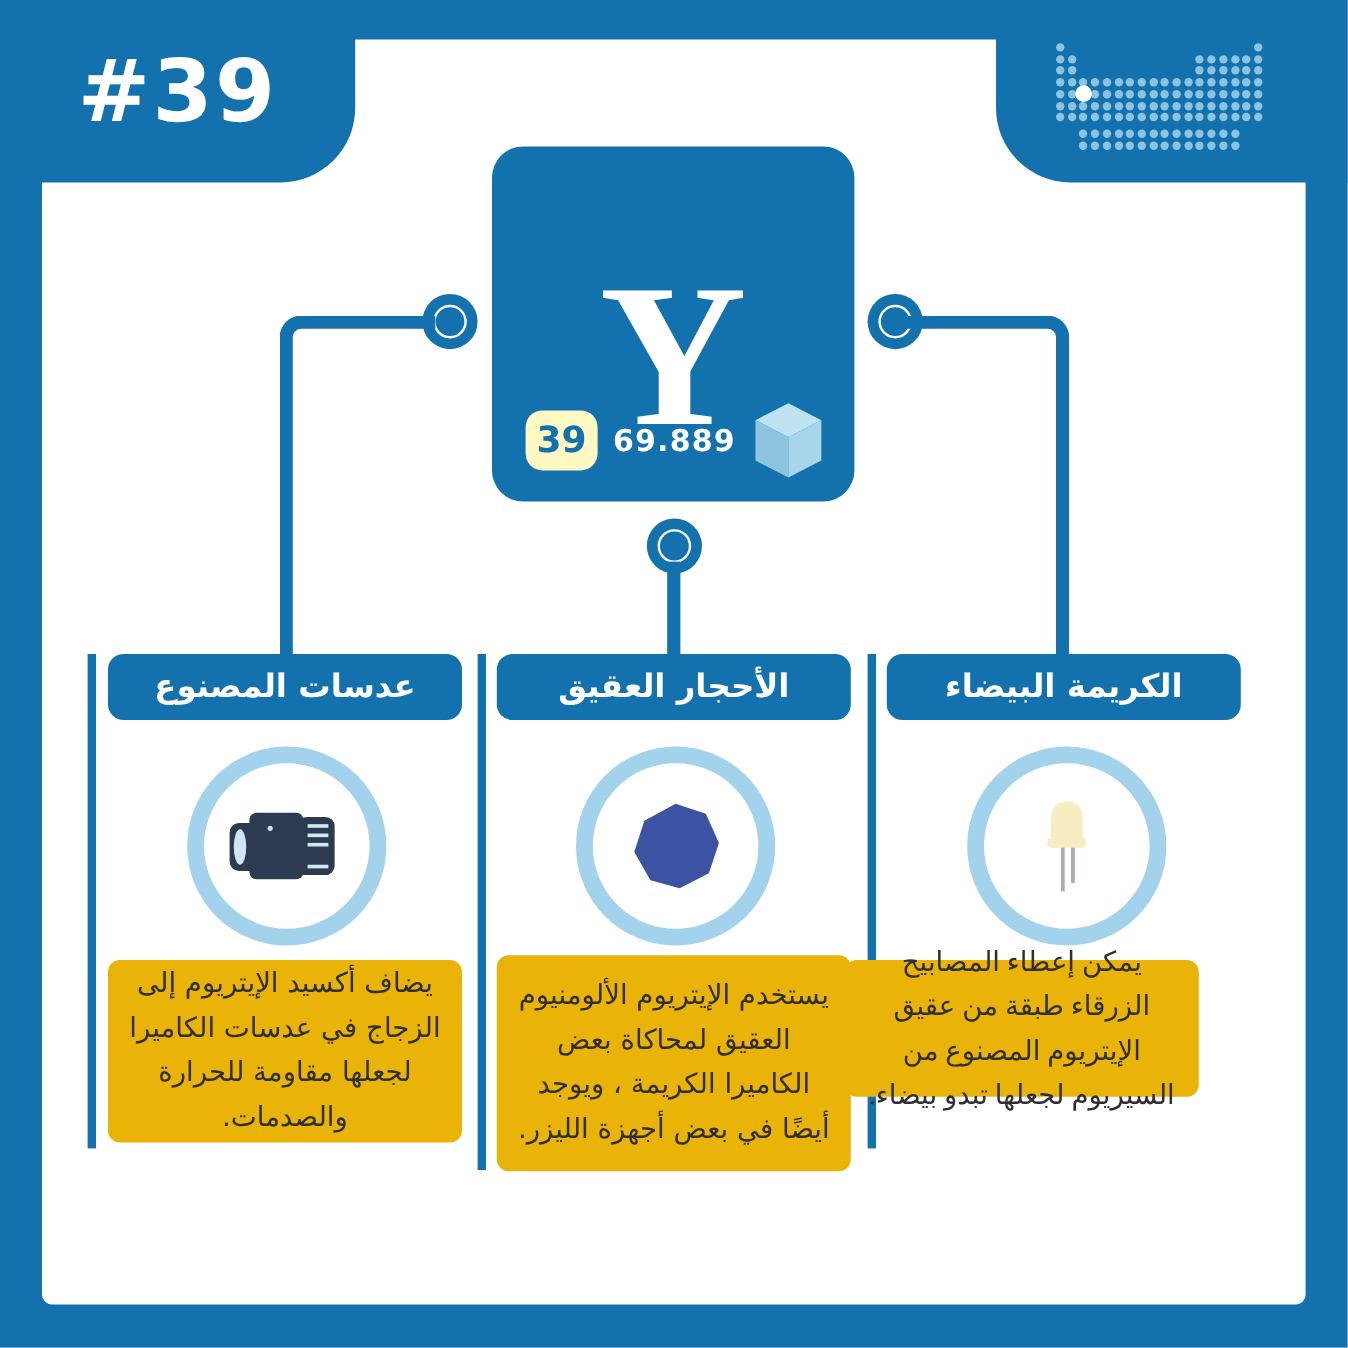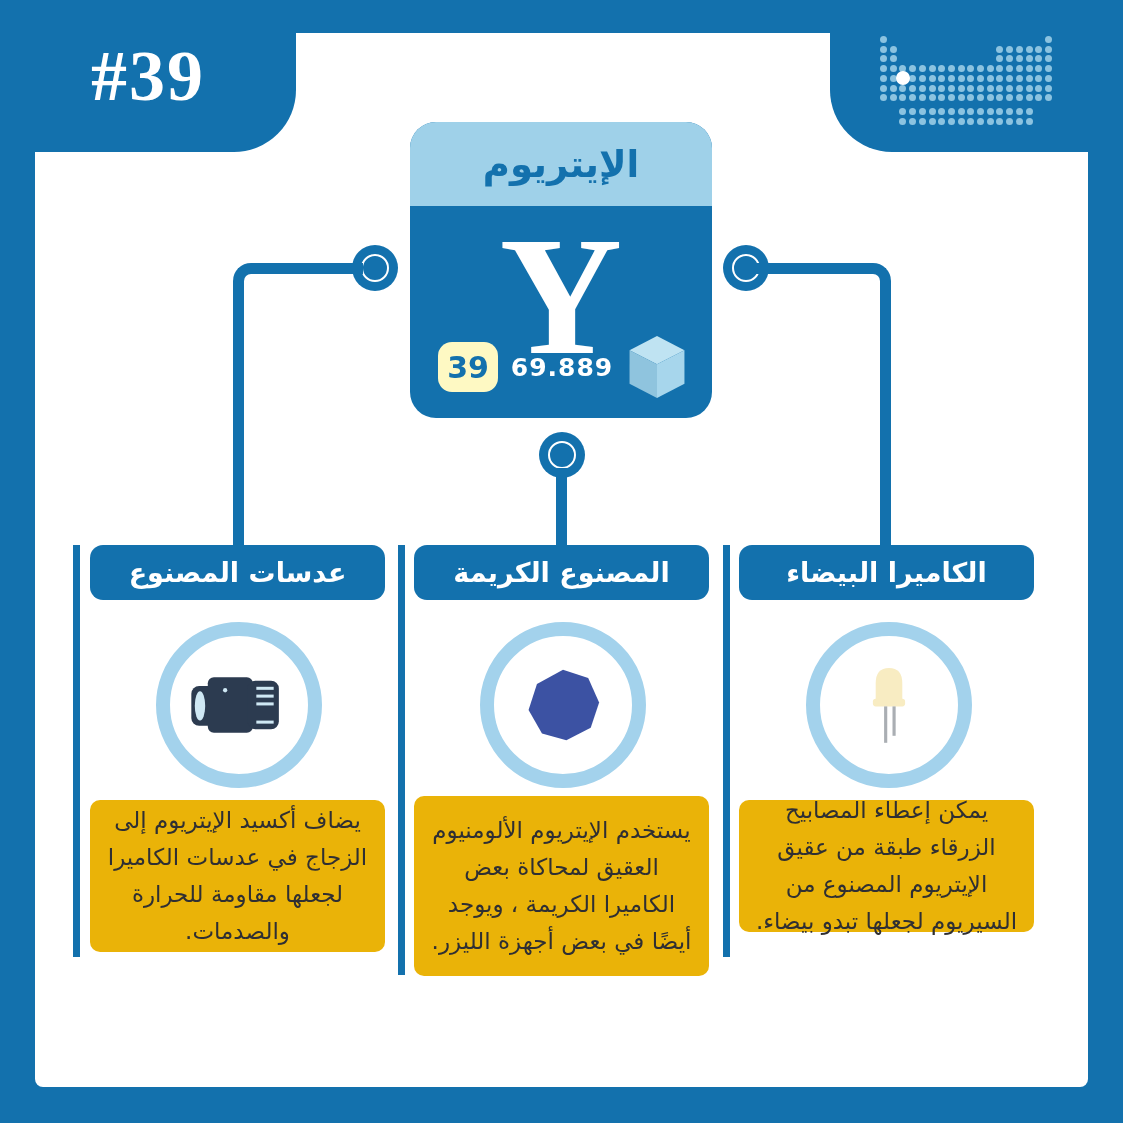--- a/index.html
+++ b/index.html
@@ -10,21 +10,21 @@
   }
   .panel{
     position:absolute;left:35px;top:33px;width:1053px;height:1054px;
     background:#ffffff;border-radius:46px 46px 8px 8px;
   }
   
   .corner-block{position:absolute;top:0;background:#1371ad;height:152px;}
   .corner-left{left:0;width:296px;border-bottom-right-radius:62px;
     display:flex;align-items:center;justify-content:center;}
   .corner-right{right:0;width:293px;border-bottom-left-radius:62px;}
-  .page-num{color:#fff;font-size:72px;font-weight:800;letter-spacing:2px;font-family:Liberation Serif, serif;}
+  .page-num{color:#fff;font-size:72px;font-weight:800;letter-spacing:2px;}
   
   .ptable{position:absolute;left:50px;top:36px;width:180px;height:95px;}
   .ptable .dot{position:absolute;width:7px;height:7px;border-radius:50%;background:#8cc3e0;}
   .ptable .dot.hl{width:14px;height:14px;background:#ffffff;margin:-3.5px 0 0 -3.5px;z-index:2;}
   
   .card{
     position:absolute;left:410px;top:122px;width:302px;height:296px;
     border-radius:26px;overflow:hidden;background:#1371ad;
   }
   .card-header{height:84px;background:#9fd1e9;display:flex;align-items:center;justify-content:center;}
@@ -191,23 +191,20 @@
       <div class="dot" style="left: 97px; top: 81.6px;"></div>
       <div class="dot" style="left: 106.7px; top: 81.6px;"></div>
       <div class="dot" style="left: 116.4px; top: 81.6px;"></div>
       <div class="dot" style="left: 126.1px; top: 81.6px;"></div>
       <div class="dot" style="left: 135.8px; top: 81.6px;"></div>
       <div class="dot" style="left: 145.5px; top: 81.6px;"></div>
     </div>
 </div>
 
 <div class="card">
-  <div class="card-header">
-    <span class="card-title">الإيتريوم</span>
-  </div>
   <div class="card-symbol">Y</div>
   <div class="card-bottom">
     <div class="num-badge">39</div>
     <div class="mass">69.889</div>
     <svg class="cube" viewBox="0 0 70 78">
       <polygon points="35,4 66,20 35,36 4,20" fill="#bfe3f2"></polygon>
       <polygon points="4,20 35,36 35,74 4,58" fill="#8fc4de"></polygon>
       <polygon points="66,20 35,36 35,74 66,58" fill="#a7d6ec"></polygon>
     </svg>
   </div>
@@ -234,30 +231,30 @@
     <rect x="70" y="17" width="36" height="56" rx="9" fill="#2c3b50"></rect>
     <rect x="80" y="24" width="20" height="3.5" fill="#cfe8f4"></rect>
     <rect x="80" y="33" width="20" height="3.5" fill="#cfe8f4"></rect>
     <rect x="80" y="42" width="20" height="3.5" fill="#cfe8f4"></rect>
     <rect x="80" y="63" width="20" height="3.5" fill="#cfe8f4"></rect>
     <circle cx="44" cy="28" r="2.5" fill="#cfe8f4"></circle>
   </svg>
 </div>
 <div class="gray-box" style="left:90px;top:800px;height:152px;">يضاف أكسيد الإيتريوم إلى الزجاج في عدسات الكاميرا لجعلها مقاومة للحرارة والصدمات.</div>
 
-<div class="col-header" style="left:414px;">المصنوع الكريمة</div>
+<div class="col-header" style="left:414px;">الأحجار العقيق</div>
 <div class="icon-circle" style="left:480px;">
   <svg width="84" height="84" viewBox="0 0 100 100">
     <polygon points="50,8 80,18 93,47 83,77 54,92 25,84 9,56 19,25" fill="#3c52a3"></polygon>
   </svg>
 </div>
 <div class="gray-box" style="left:414px;top:796px;height:180px;">يستخدم الإيتريوم الألومنيوم العقيق لمحاكاة بعض الكاميرا الكريمة ، ويوجد أيضًا في بعض أجهزة الليزر.</div>
 
-<div class="col-header" style="left:739px;">الكاميرا البيضاء</div>
+<div class="col-header" style="left:739px;">الكريمة البيضاء</div>
 <div class="icon-circle" style="left:806px;">
   <svg width="70" height="92" viewBox="0 0 100 126">
     <path d="M31,60 L31,32 Q31,10 50,10 Q69,10 69,32 L69,60 Z" fill="#f8ecc2"></path>
     <rect x="27" y="54" width="46" height="11" rx="4" fill="#f8ecc2"></rect>
     <rect x="43" y="65" width="4.5" height="52" fill="#aaaeb3"></rect>
     <rect x="55" y="65" width="4.5" height="42" fill="#aaaeb3"></rect>
   </svg>
 </div>
-<div class="gray-box" style="left:739px;top:800px;height:132px;">يمكن إعطاء المصابيح الزرقاء طبقة من عقيق الإيتريوم المصنوع من السيريوم لجعلها تبدو بيضاء.</div>
+<div class="gray-box" style="left:704px;top:800px;height:114px;font-family:Liberation Serif, serif;">يمكن إعطاء المصابيح الزرقاء طبقة من عقيق الإيتريوم المصنوع من السيريوم لجعلها تبدو بيضاء.</div>
 
 </body></html>

